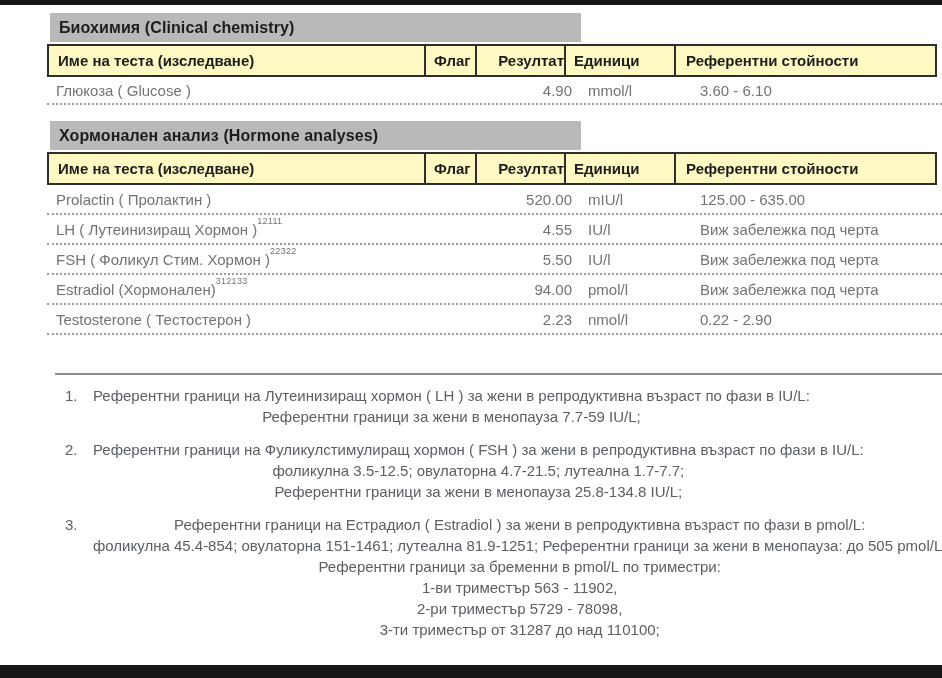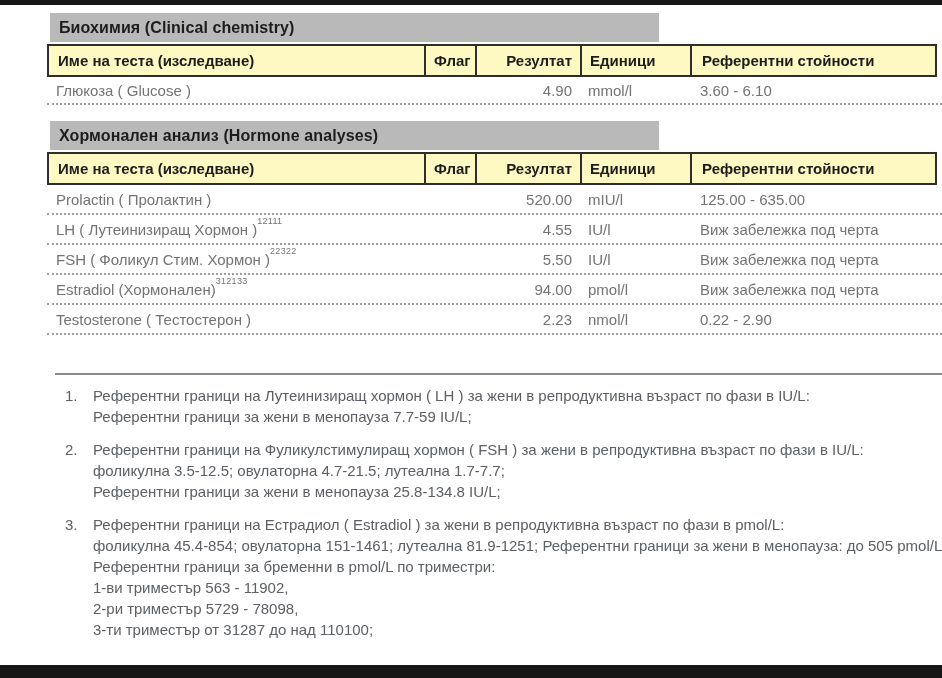--- a/index.html
+++ b/index.html
@@ -9,42 +9,42 @@
     font-family: "Liberation Sans", sans-serif;
     overflow: hidden;
     position: relative;
   }
   .topbar { width: 942px; height: 5px; background: #161616; }
   .bottombar { position: absolute; left: 0; top: 665px; width: 942px; height: 13px; background: #161616; }
 
   .section { margin-left: 47px; }
   .section-titlebar {
     margin-left: 3px; margin-top: 8px;
-    width: 609px; height: 29px;
+    width: 531px; height: 29px;
     background: #b9b9b9;
     display: flex; align-items: center;
     padding-left: 9px; box-sizing: border-box;
     font-weight: bold; font-size: 16px; color: #1d1d1d;
     letter-spacing: 0.1px;
   }
   .section2 .section-titlebar { margin-top: 16px; }
 
   .thead {
     margin-top: 2px; width: 890px; height: 33px;
     border: 2px solid #2e2e2e; box-sizing: border-box;
     display: flex; background: #fef9c3;
   }
   .th {
     display: flex; align-items: center;
     font-weight: bold; font-size: 15px; color: #1d1d1d;
     box-sizing: border-box; overflow: hidden; white-space: nowrap;
   }
   .th.c-name   { width: 375px; padding-left: 9px; }
   .th.c-flag   { width: 51px;  border-left: 2px solid #2e2e2e; padding-left: 8px; }
-  .th.c-result { width: 105px; border-left: 2px solid #2e2e2e; justify-content: flex-end; padding-right: 8px; }
+  .th.c-result { width: 89px; border-left: 2px solid #2e2e2e; justify-content: flex-end; }
   .th.c-units  { width: 110px; border-left: 2px solid #2e2e2e; padding-left: 8px; }
   .th.c-ref    { flex: 1;      border-left: 2px solid #2e2e2e; padding-left: 10px; }
 
   .trow {
     width: 895px; height: 28px;
     display: flex; align-items: center;
     border-bottom: 2px dotted #9e9e9e; box-sizing: border-box;
     font-size: 15px; color: #737373; white-space: nowrap;
   }
   .section2 .trow { height: 30px; }
@@ -58,21 +58,21 @@
 
   .divider {
     margin: 38px 0 0 55px;
     width: 887px; height: 0;
     border-top: 2px solid #8c8c8c;
   }
 
   .footnotes { margin: 10px 0 0 65px; font-size: 15px; color: #5c6064; }
   .footnote { display: flex; margin-bottom: 12px; }
   .fn-num { width: 28px; flex-shrink: 0; line-height: 21px; }
-  .fn-lines { line-height: 21px; white-space: nowrap; }
+  .fn-lines { line-height: 21px; white-space: nowrap; text-align: center; }
 </style>
 </head>
 <body>
 
 <div class="topbar"></div>
 
 <div class="doc">
 
   <div class="section section1">
     <div class="section-titlebar">Биохимия (Clinical chemistry)</div>

